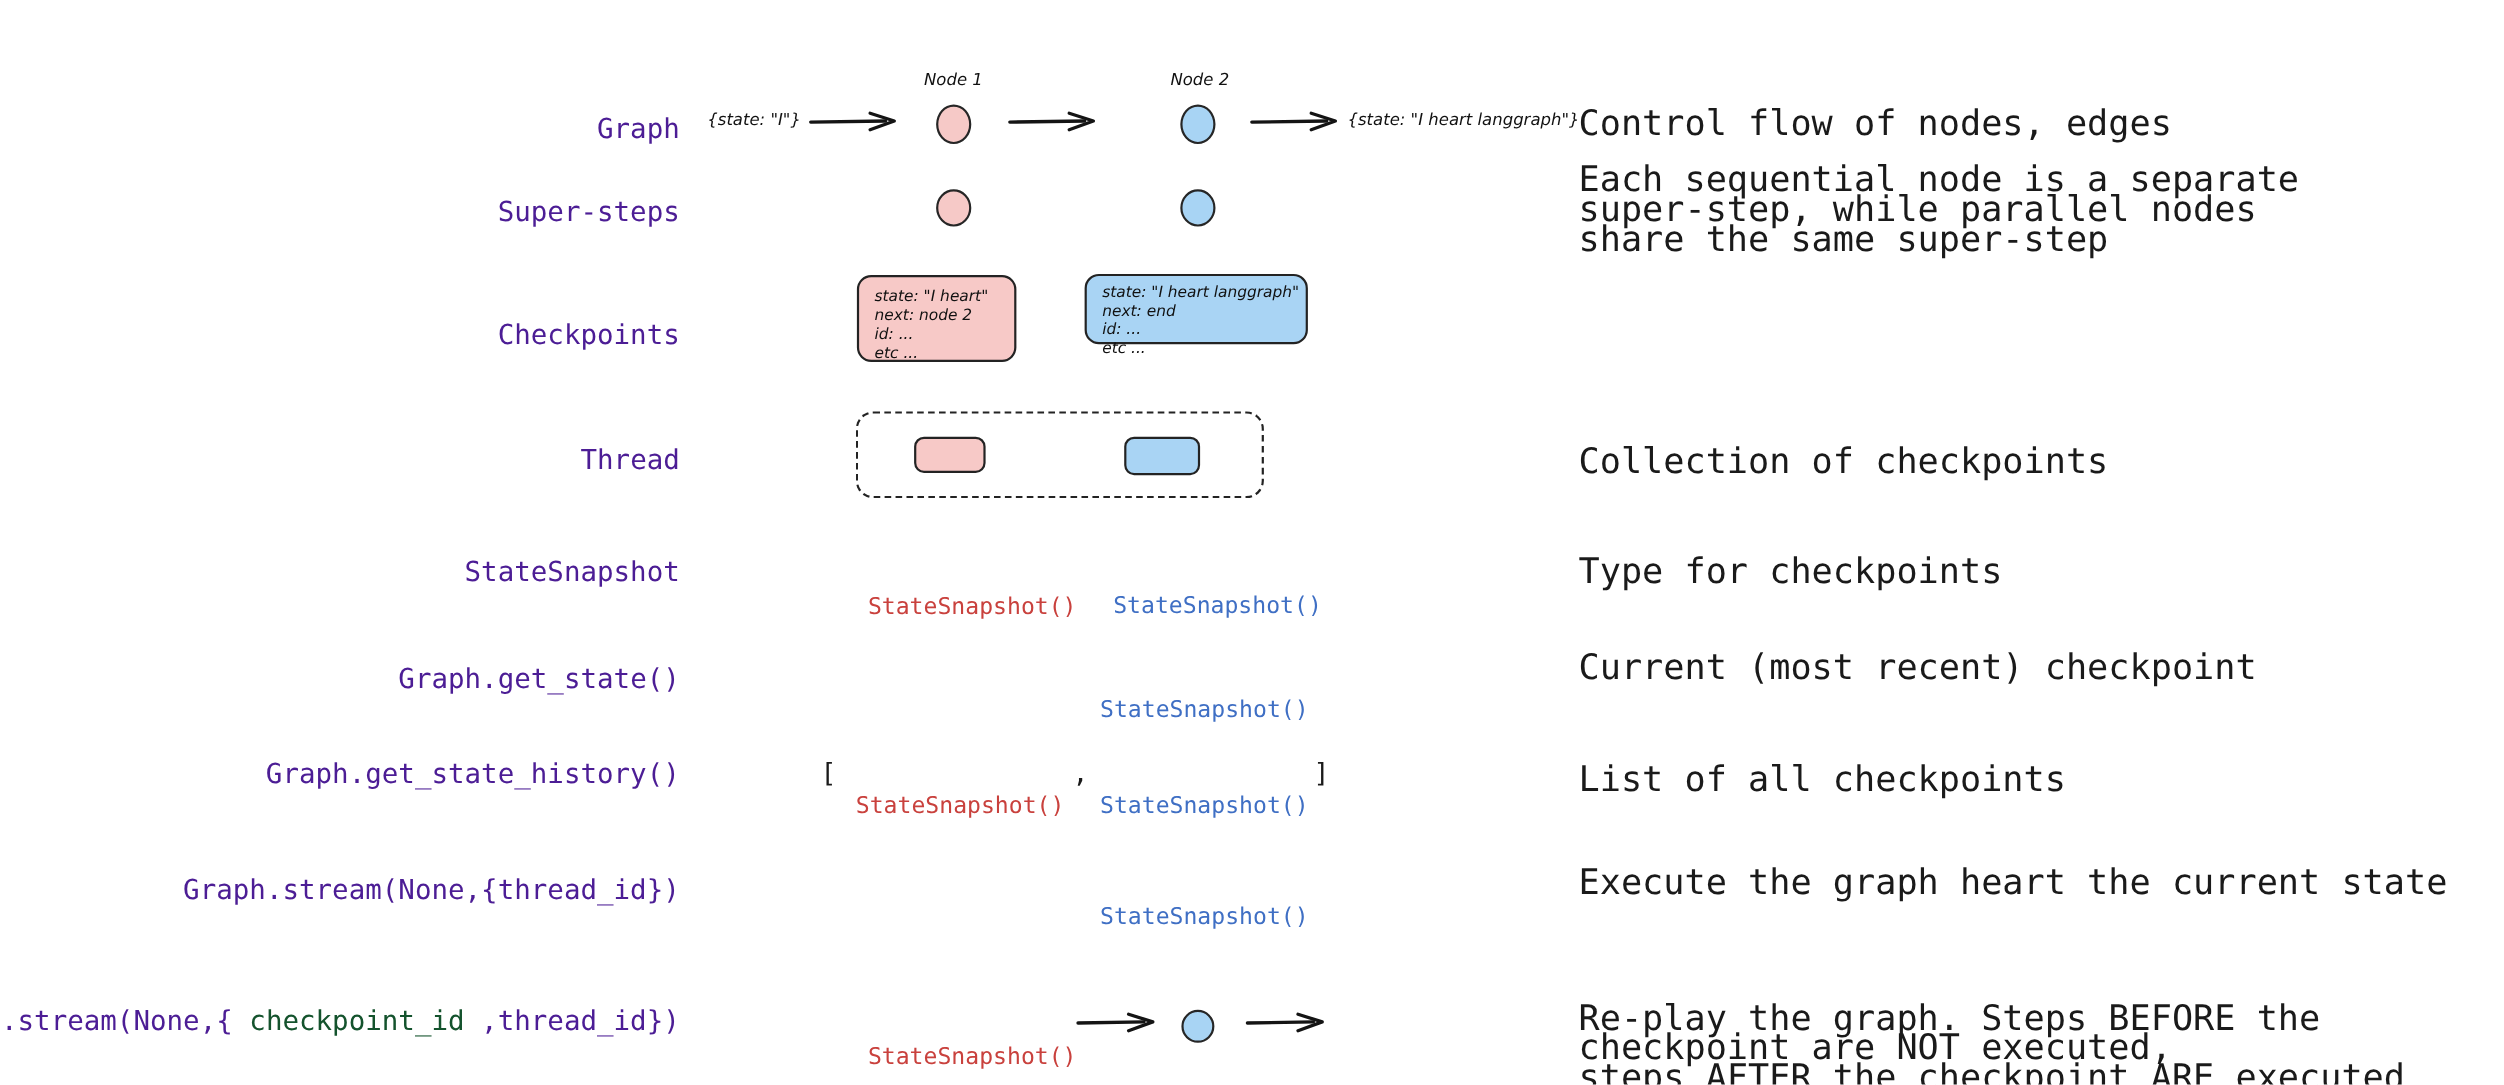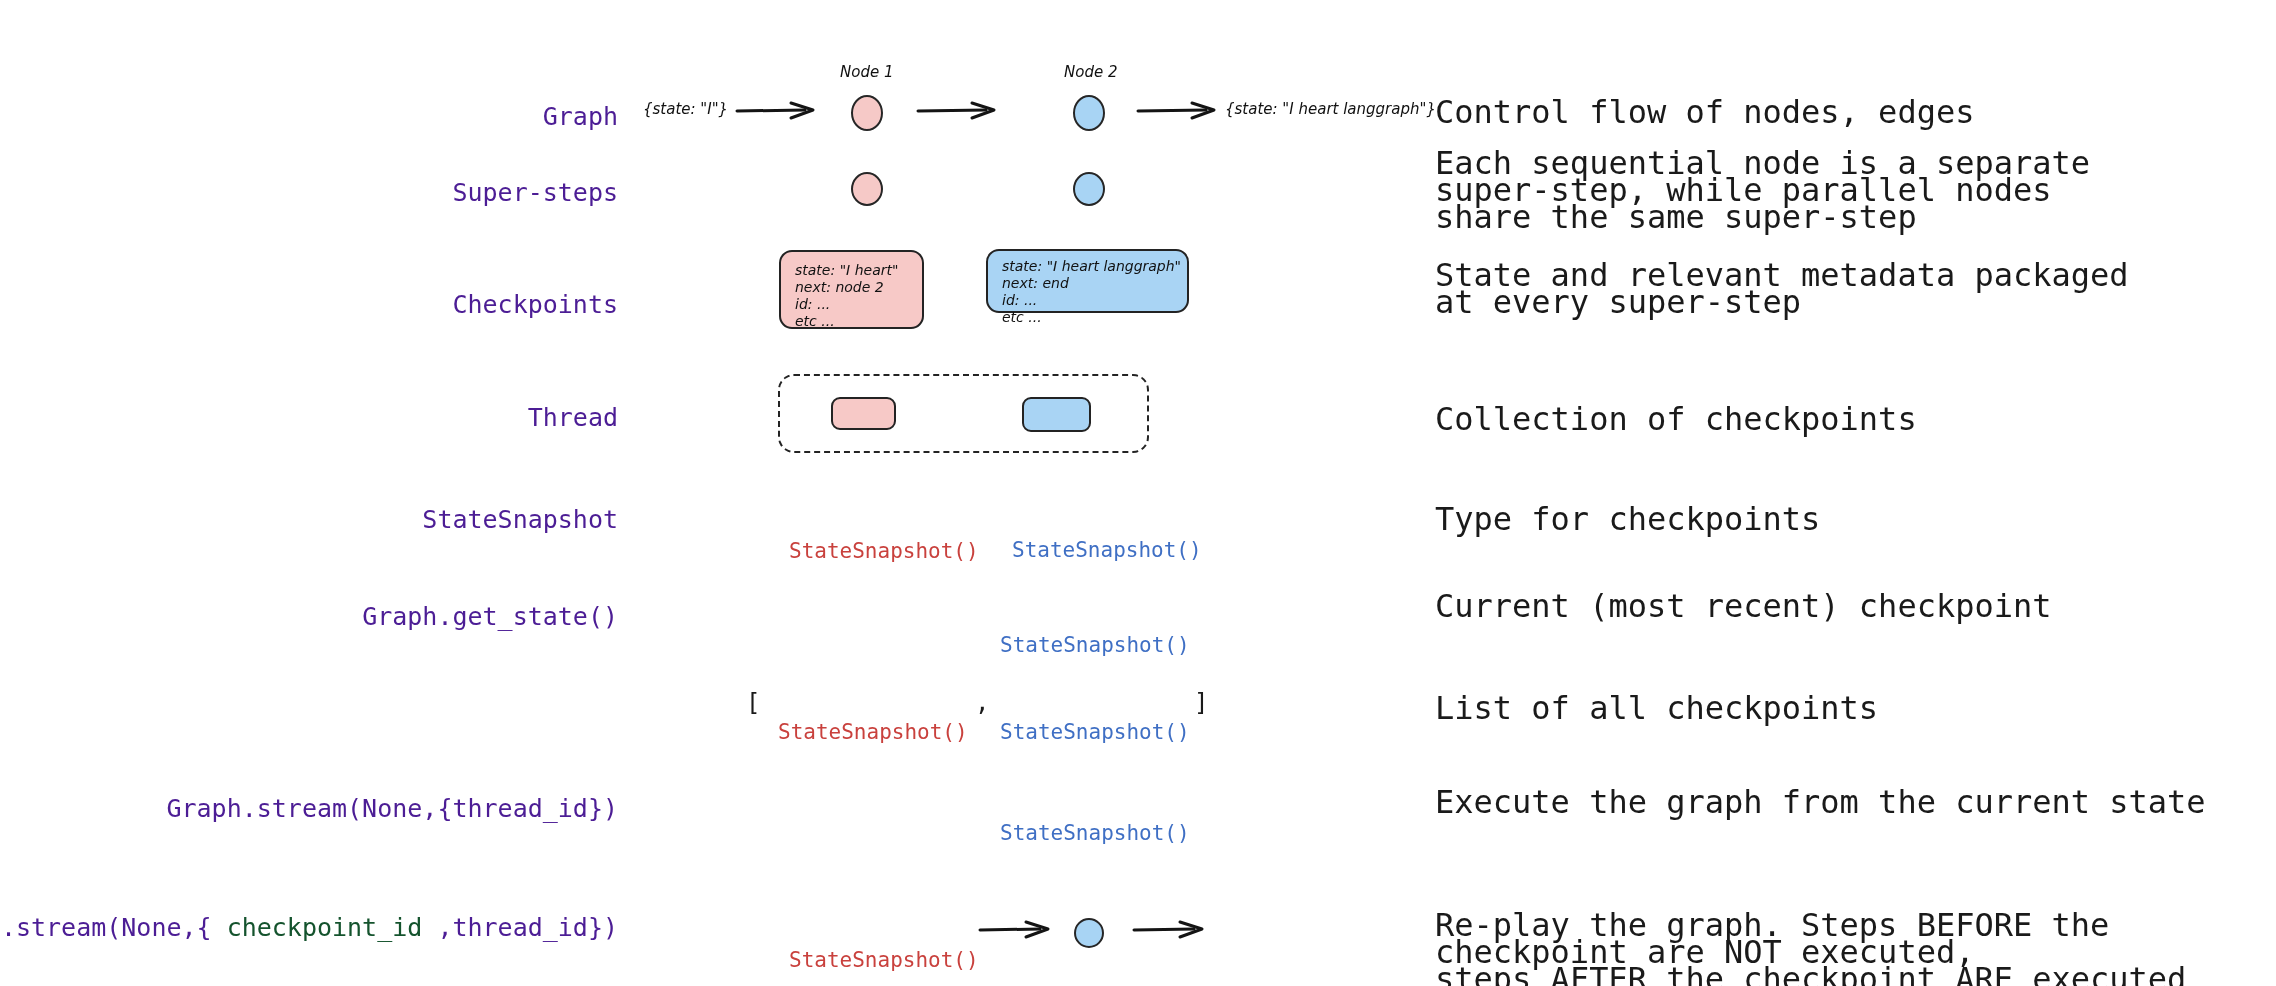--- a/index.html
+++ b/index.html
@@ -151,22 +151,20 @@
     <div class="handsm">etc ...</div>
   </div>
 
   <div class="cpbox cp-blue" style="left:986px;top:249px;width:203px;height:64px;padding:7px 12px 6px 14px;">
     <div class="handsm">state: "I heart langgraph"</div>
     <div class="handsm">next: end</div>
     <div class="handsm">id: ...</div>
     <div class="handsm">etc ...</div>
   </div>
 
-  <div class="abs desc" style="left:1435px;top:262px;">State and relevant metadata packaged
-at every super-step</div>
 
   <div class="abs lbl" style="right:1658px;top:403px;">Thread</div>
 
   <div class="threadframe" style="left:778px;top:374px;width:371px;height:79px;"></div>
   <div class="tbox cp-red" style="left:831px;top:397px;width:65px;height:33px;"></div>
   <div class="tbox cp-blue" style="left:1022px;top:397px;width:69px;height:35px;"></div>
 
   <div class="abs desc" style="left:1435px;top:406px;">Collection of checkpoints</div>
 
   <div class="abs lbl" style="right:1658px;top:505px;">StateSnapshot</div>
@@ -175,34 +173,35 @@
   <div class="abs snap snap-blue" style="left:1012px;top:510px;">StateSnapshot()</div>
 
   <div class="abs desc" style="left:1435px;top:506px;">Type for checkpoints</div>
 
   <div class="abs lbl" style="right:1658px;top:602px;">Graph.get_state()</div>
 
   <div class="abs snap snap-blue" style="left:1000px;top:605px;">StateSnapshot()</div>
 
   <div class="abs desc" style="left:1435px;top:593px;">Current (most recent) checkpoint</div>
 
+  <div class="abs lbl" style="right:1658px;top:689px;">Graph.get_state_history()</div>
 
   <div class="abs brk" style="left:746px;top:689px;">[</div>
   <div class="abs snap snap-red" style="left:778px;top:692px;">StateSnapshot()</div>
   <div class="abs brk" style="left:975px;top:689px;">,</div>
   <div class="abs snap snap-blue" style="left:1000px;top:692px;">StateSnapshot()</div>
   <div class="abs brk" style="left:1194px;top:689px;">]</div>
 
   <div class="abs desc" style="left:1435px;top:695px;">List of all checkpoints</div>
 
   <div class="abs lbl" style="right:1658px;top:794px;">Graph.stream(None,{thread_id})</div>
 
   <div class="abs snap snap-blue" style="left:1000px;top:793px;">StateSnapshot()</div>
 
-  <div class="abs desc" style="left:1435px;top:789px;">Execute the graph from the current state</div>
+  <div class="abs desc" style="left:1435px;top:789px;">Execute the graph heart the current state</div>
 
   <div class="abs" style="right:1658px;top:913px;">
     <div style="display:flex;align-items:baseline;white-space:pre;">
       <span class="lbl">Graph.stream(None,{ </span>
       <span class="lbl" style="color:#14532d;">checkpoint_id</span>
       <span class="lbl"> ,thread_id})</span>
     </div>
   </div>
 
   <div class="abs snap snap-red" style="left:789px;top:920px;">StateSnapshot()</div>

